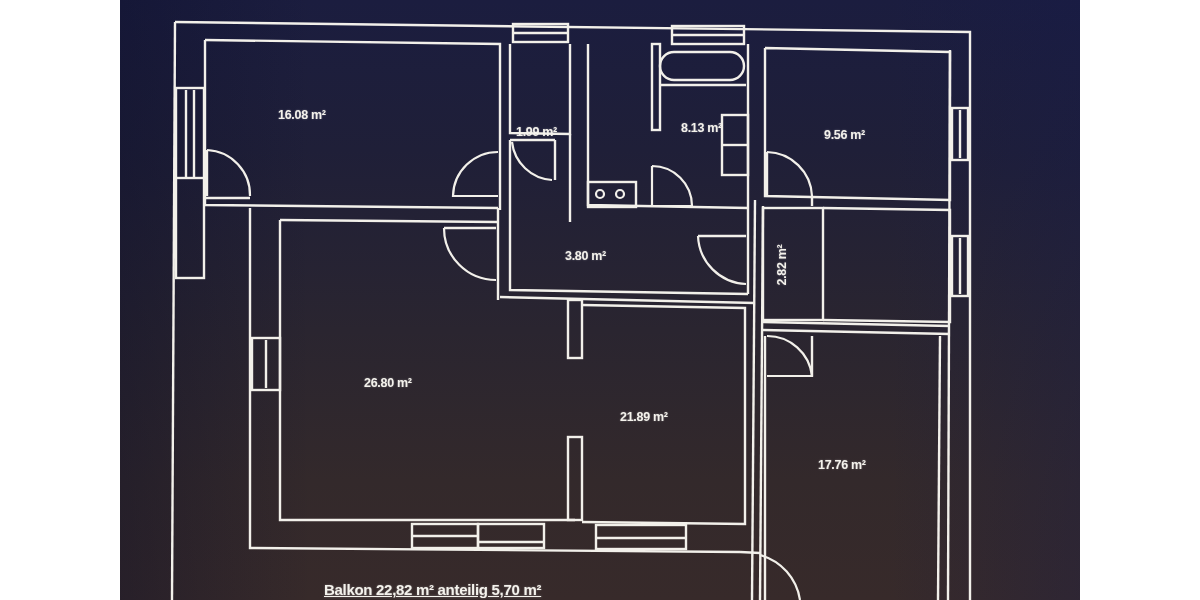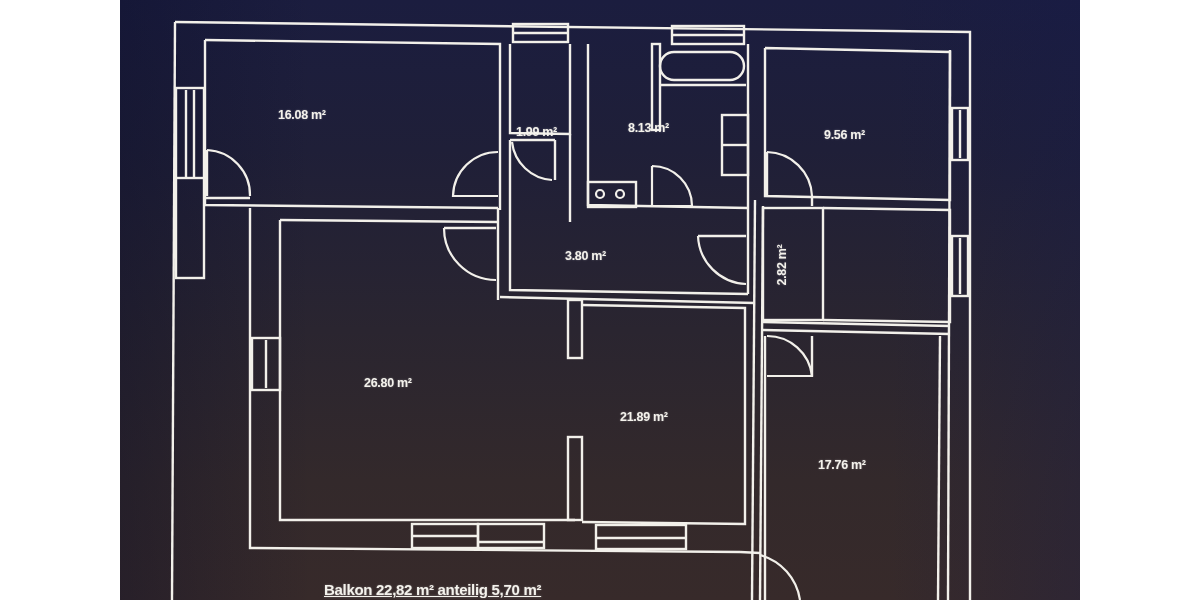--- a/index.html
+++ b/index.html
@@ -172,20 +172,20 @@
   </g>
 
   <g>
     <path class="d" d="M760,555 A55,55 0 0 1 800,600"></path>
     <line class="w" x1="740" y1="552" x2="760" y2="553"></line>
   </g>
 </svg>
 
 <div class="label" style="left:278px; top:108px;">16.08 m²</div>
 <div class="label" style="left:516px; top:89px;margin-top:36px;">1.99 m²</div>
-<div class="label" style="left:628px; top:121px;">8.13 m²</div>
+<div class="label" style="left:681px; top:121px;">8.13 m²</div>
 <div class="label" style="left:824px; top:128px;text-align:center;">9.56 m²</div>
 <div class="label" style="left:565px; top:249px;">3.80 m²</div>
 <div class="label rot" style="left:762px; top:258px;">2.82 m²</div>
 <div class="label" style="left:364px; top:376px;">26.80 m²</div>
 <div class="label" style="left:620px; top:410px;">21.89 m²</div>
 <div class="label" style="left:818px; top:458px;">17.76 m²</div>
 <div class="label balcony" style="left:324px; top:581px;">Balkon 22,82 m² anteilig 5,70 m²</div>
 
 </body></html>

